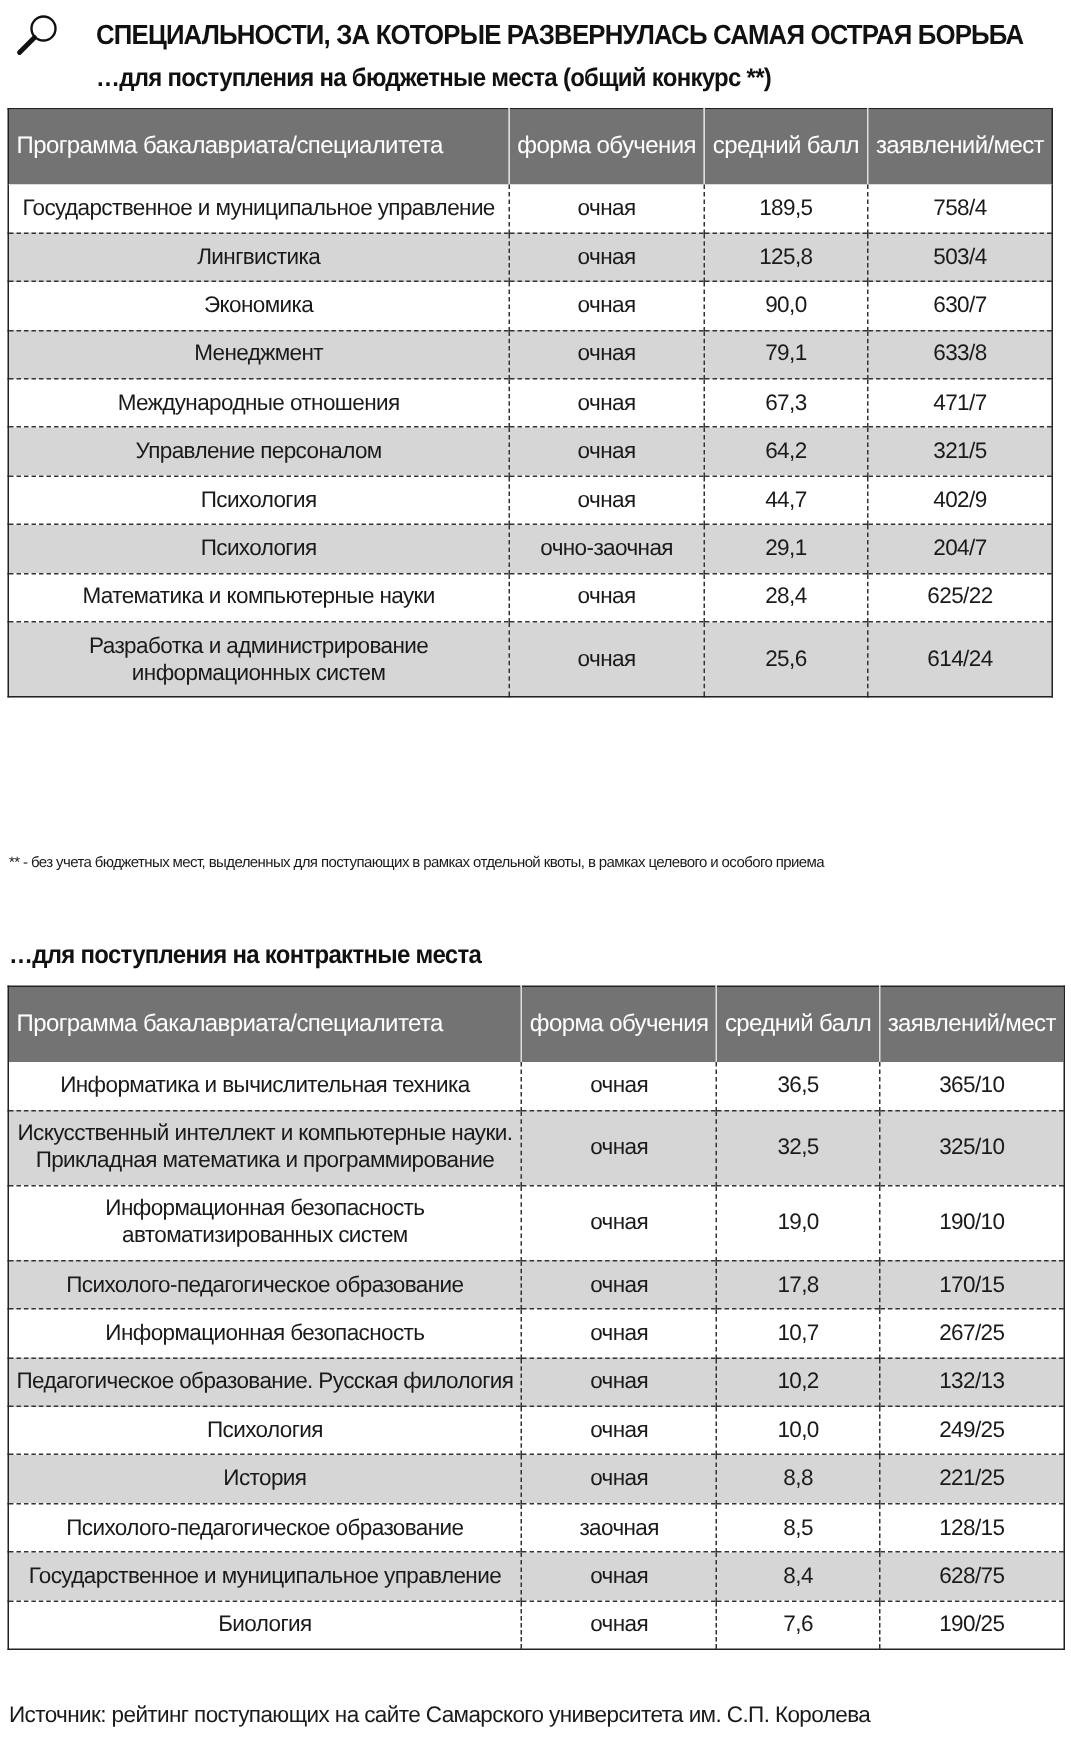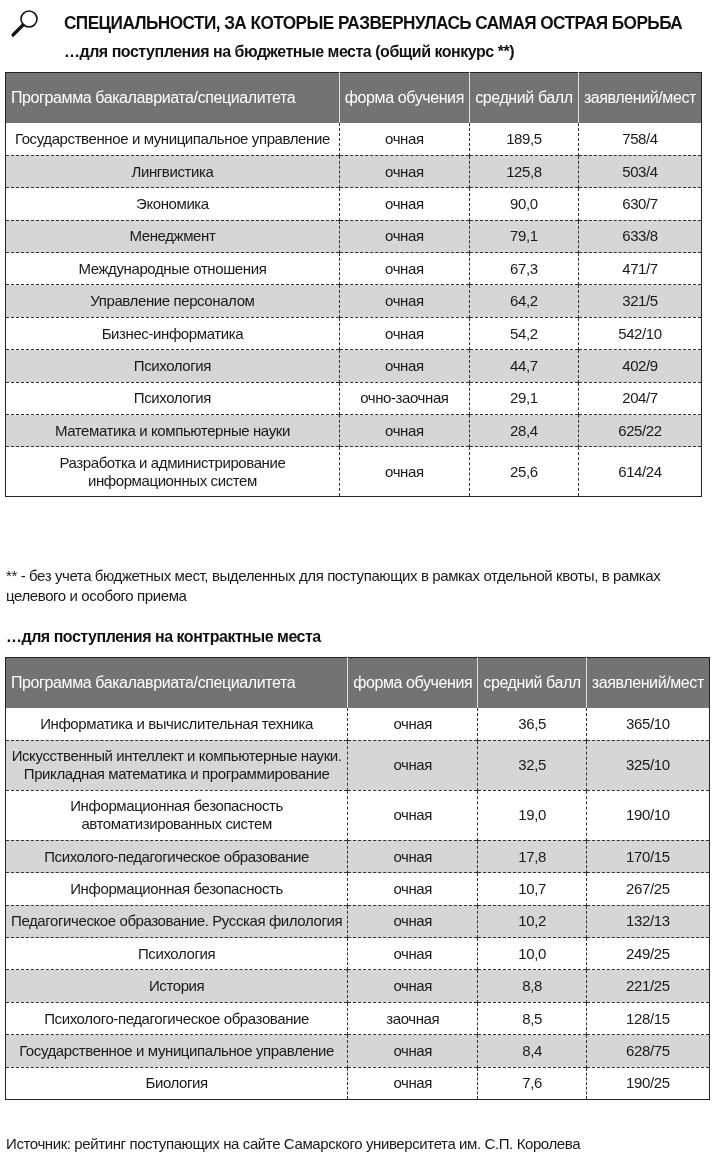--- a/index.html
+++ b/index.html
@@ -37,21 +37,21 @@
     height: 32.4px; padding: 0 5px; border-top: 1px dashed #333; border-left: 1px dashed #333;
     text-align: center; line-height: 18px; white-space: nowrap;
   }
   table.data td:first-child { text-align: center; border-left: none; padding-left: 5px; }
   table.data tr:nth-child(even) td { background: #d6d6d6; }
   table.data tr:nth-child(odd) td { background: #ffffff; }
   table.data tbody tr:first-child td { border-top: none; }
   td.tall { height: 50px !important; }
   #t1 col.c1 { width: 350px; } #t1 col.c2 { width: 120px; } #t1 col.c3 { width: 110px; } #t1 col.c4 { width: 117px; }
   #t2 col.c1 { width: 353px; } #t2 col.c2 { width: 124px; } #t2 col.c3 { width: 103px; } #t2 col.c4 { width: 117px; }
-  .footnote { position: absolute; left: 6px; top: 566px; width: 700px; font-size: 15px; line-height: 20px; letter-spacing: -0.4px; }
+  .footnote { position: absolute; left: 6px; top: 566px; width: 700px; font-size: 10px; line-height: 20px; letter-spacing: -0.4px; }
   .source { position: absolute; left: 6px; top: 1135px; font-size: 15px; letter-spacing: -0.4px; white-space: nowrap; }
 </style>
 </head>
 <body>
 
 <div class="title-row">
   <svg class="search-icon" viewBox="0 0 34 30">
     <circle cx="21" cy="11" r="8" fill="none" stroke="#111" stroke-width="1.6"></circle>
     <line x1="15" y1="17" x2="5" y2="27" stroke="#111" stroke-width="3.2" stroke-linecap="round"></line>
   </svg>
@@ -106,26 +106,20 @@
         <td>67,3</td>
         <td>471/7</td>
       </tr>
     <tr>
         <td>Управление персоналом</td>
         <td>очная</td>
         <td>64,2</td>
         <td>321/5</td>
       </tr>
     <tr>
-        <td>Бизнес-информатика</td>
-        <td>очная</td>
-        <td>54,2</td>
-        <td>542/10</td>
-      </tr>
-    <tr>
         <td>Психология</td>
         <td>очная</td>
         <td>44,7</td>
         <td>402/9</td>
       </tr>
     <tr>
         <td>Психология</td>
         <td>очно-заочная</td>
         <td>29,1</td>
         <td>204/7</td>

